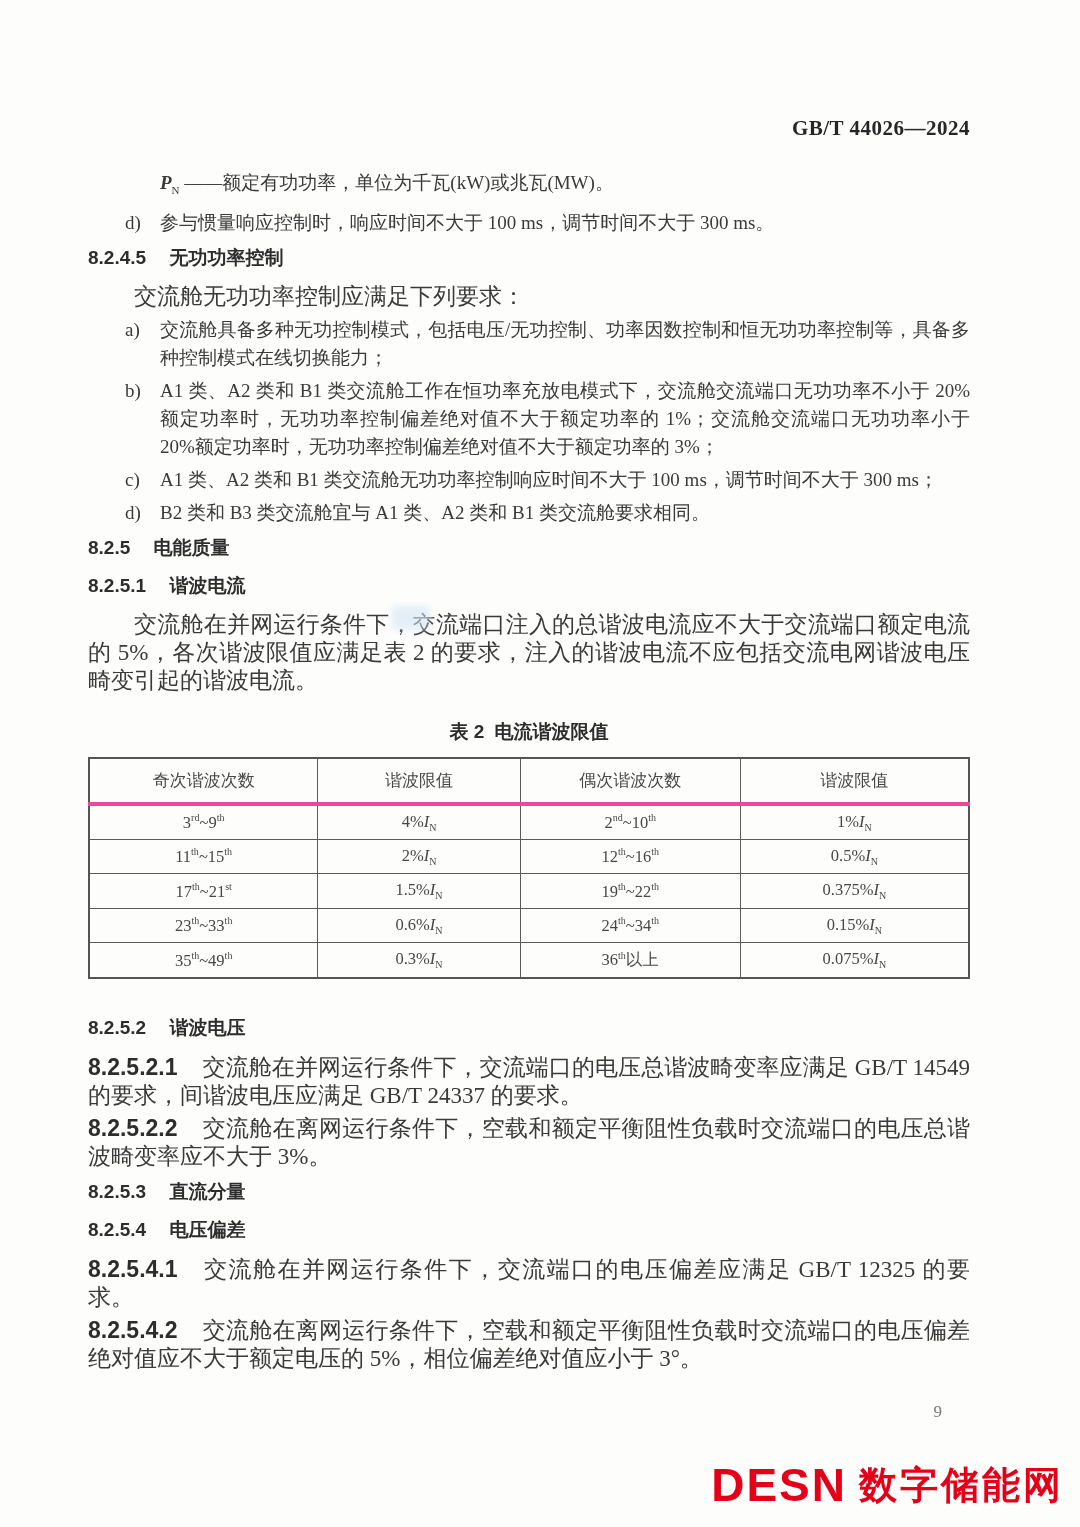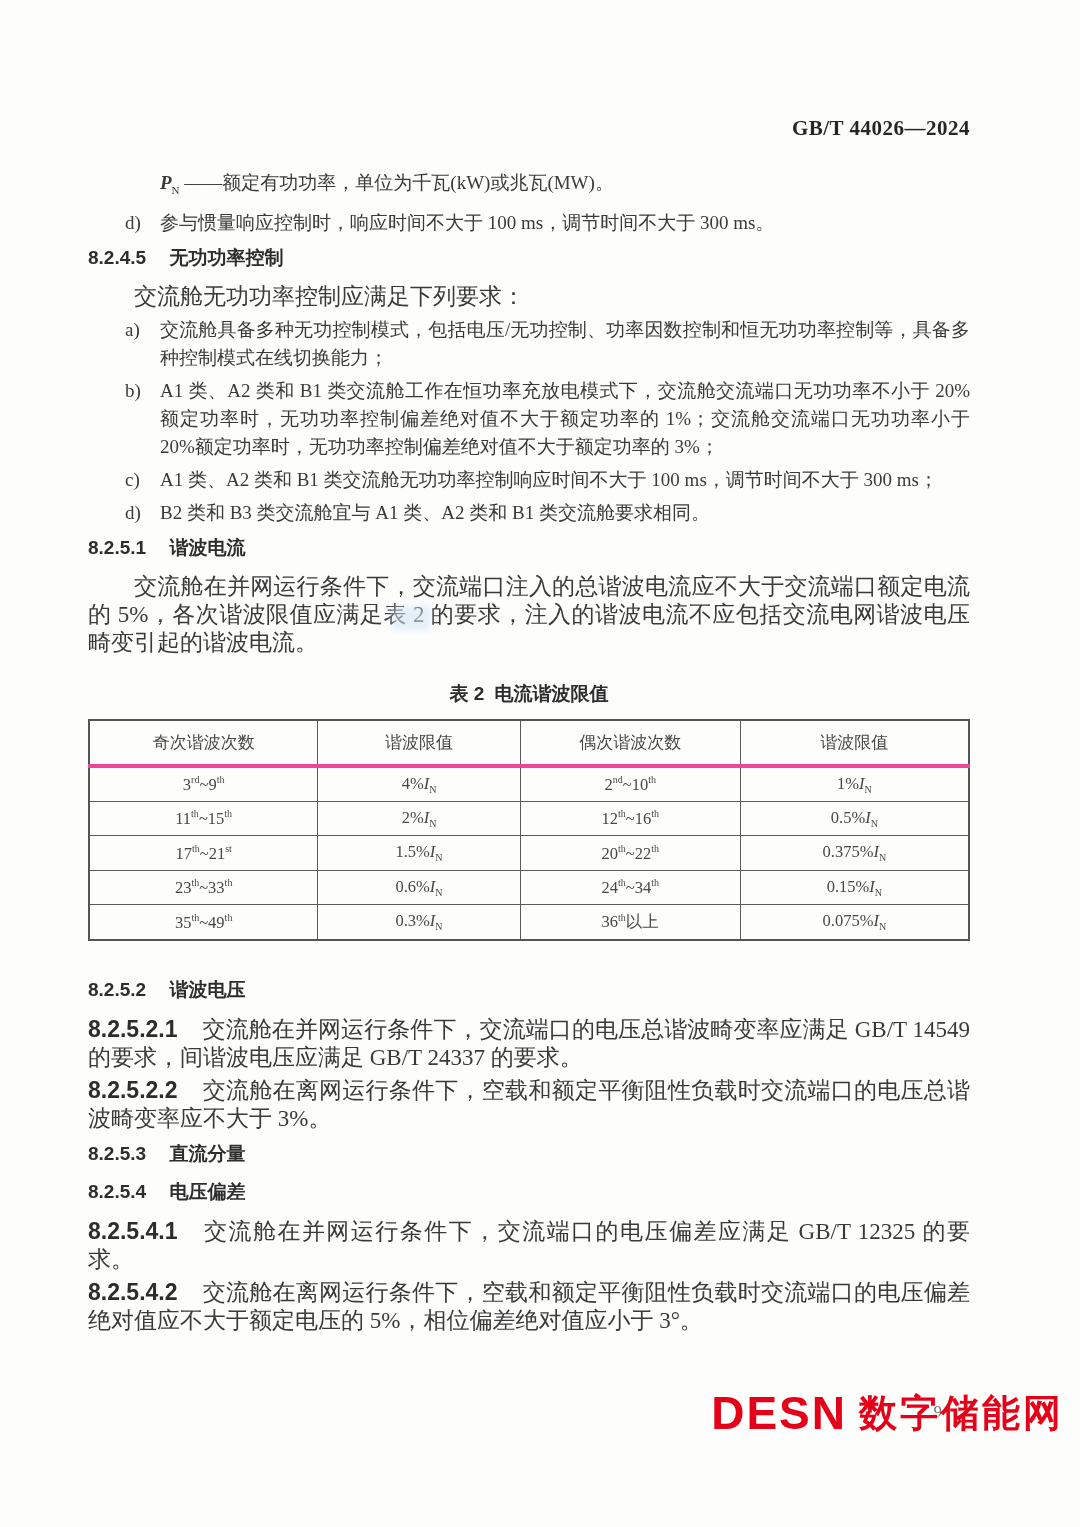--- a/index.html
+++ b/index.html
@@ -82,21 +82,21 @@
   table.limits sup{font-size:10px;}
   table.limits sub{font-size:10px;}
   table.limits i{font-style:italic;}
   .pageno{
     position:absolute;
     right:138px;top:1402px;
     font-size:17px;color:#787878;
   }
   .logo{
     position:absolute;
-    right:16px;top:1386px;
+    right:16px;top:1458px;
     display:flex;align-items:center;gap:12px;
     color:#e50019;
   }
   .logo .latin{
     font-family:"Liberation Sans","DejaVu Sans",sans-serif;
     font-weight:900;font-size:46px;letter-spacing:2px;
   }
   .logo .cn{
     font-family:"Liberation Sans","DejaVu Sans",sans-serif;
     font-weight:900;font-size:38px;letter-spacing:3px;
@@ -142,20 +142,24 @@
     </div>
     <div class="li">
       <span class="lbl">c)</span>
       <span>A1 类、A2 类和 B1 类交流舱无功功率控制响应时间不大于 100 ms，调节时间不大于 300 ms；</span>
     </div>
     <div class="li">
       <span class="lbl">d)</span>
       <span>B2 类和 B3 类交流舱宜与 A1 类、A2 类和 B1 类交流舱要求相同。</span>
     </div>
 
+    <div class="h">
+      <span class="num">8.2.5</span>
+      <span>电能质量</span>
+    </div>
 
     <div class="h">
       <span class="num">8.2.5.1</span>
       <span>谐波电流</span>
     </div>
 
     <p class="body indent">交流舱在并网运行条件下，交流端口注入的总谐波电流应不大于交流端口额定电流的 5%，各次谐波限值应满足表 2 的要求，注入的谐波电流不应包括交流电网谐波电压畸变引起的谐波电流。</p>
 
     <div class="tcap">
       <span class="cap-prefix">表 2</span>
@@ -186,21 +190,21 @@
           </tr>
           <tr>
             <td><span>11</span><sup>th</sup><span>~</span><span>15</span><sup>th</sup></td>
             <td><span>2%</span><i>I</i><sub>N</sub></td>
             <td><span>12</span><sup>th</sup><span>~</span><span>16</span><sup>th</sup></td>
             <td><span>0.5%</span><i>I</i><sub>N</sub></td>
           </tr>
           <tr>
             <td><span>17</span><sup>th</sup><span>~</span><span>21</span><sup>st</sup></td>
             <td><span>1.5%</span><i>I</i><sub>N</sub></td>
-            <td><span>20</span><sup>th</sup><span>~</span><span>22</span><sup>th</sup></td>
+            <td><span>19</span><sup>th</sup><span>~</span><span>22</span><sup>th</sup></td>
             <td><span>0.375%</span><i>I</i><sub>N</sub></td>
           </tr>
           <tr>
             <td><span>23</span><sup>th</sup><span>~</span><span>33</span><sup>th</sup></td>
             <td><span>0.6%</span><i>I</i><sub>N</sub></td>
             <td><span>24</span><sup>th</sup><span>~</span><span>34</span><sup>th</sup></td>
             <td><span>0.15%</span><i>I</i><sub>N</sub></td>
           </tr>
           <tr>
             <td><span>35</span><sup>th</sup><span>~</span><span>49</span><sup>th</sup></td>

